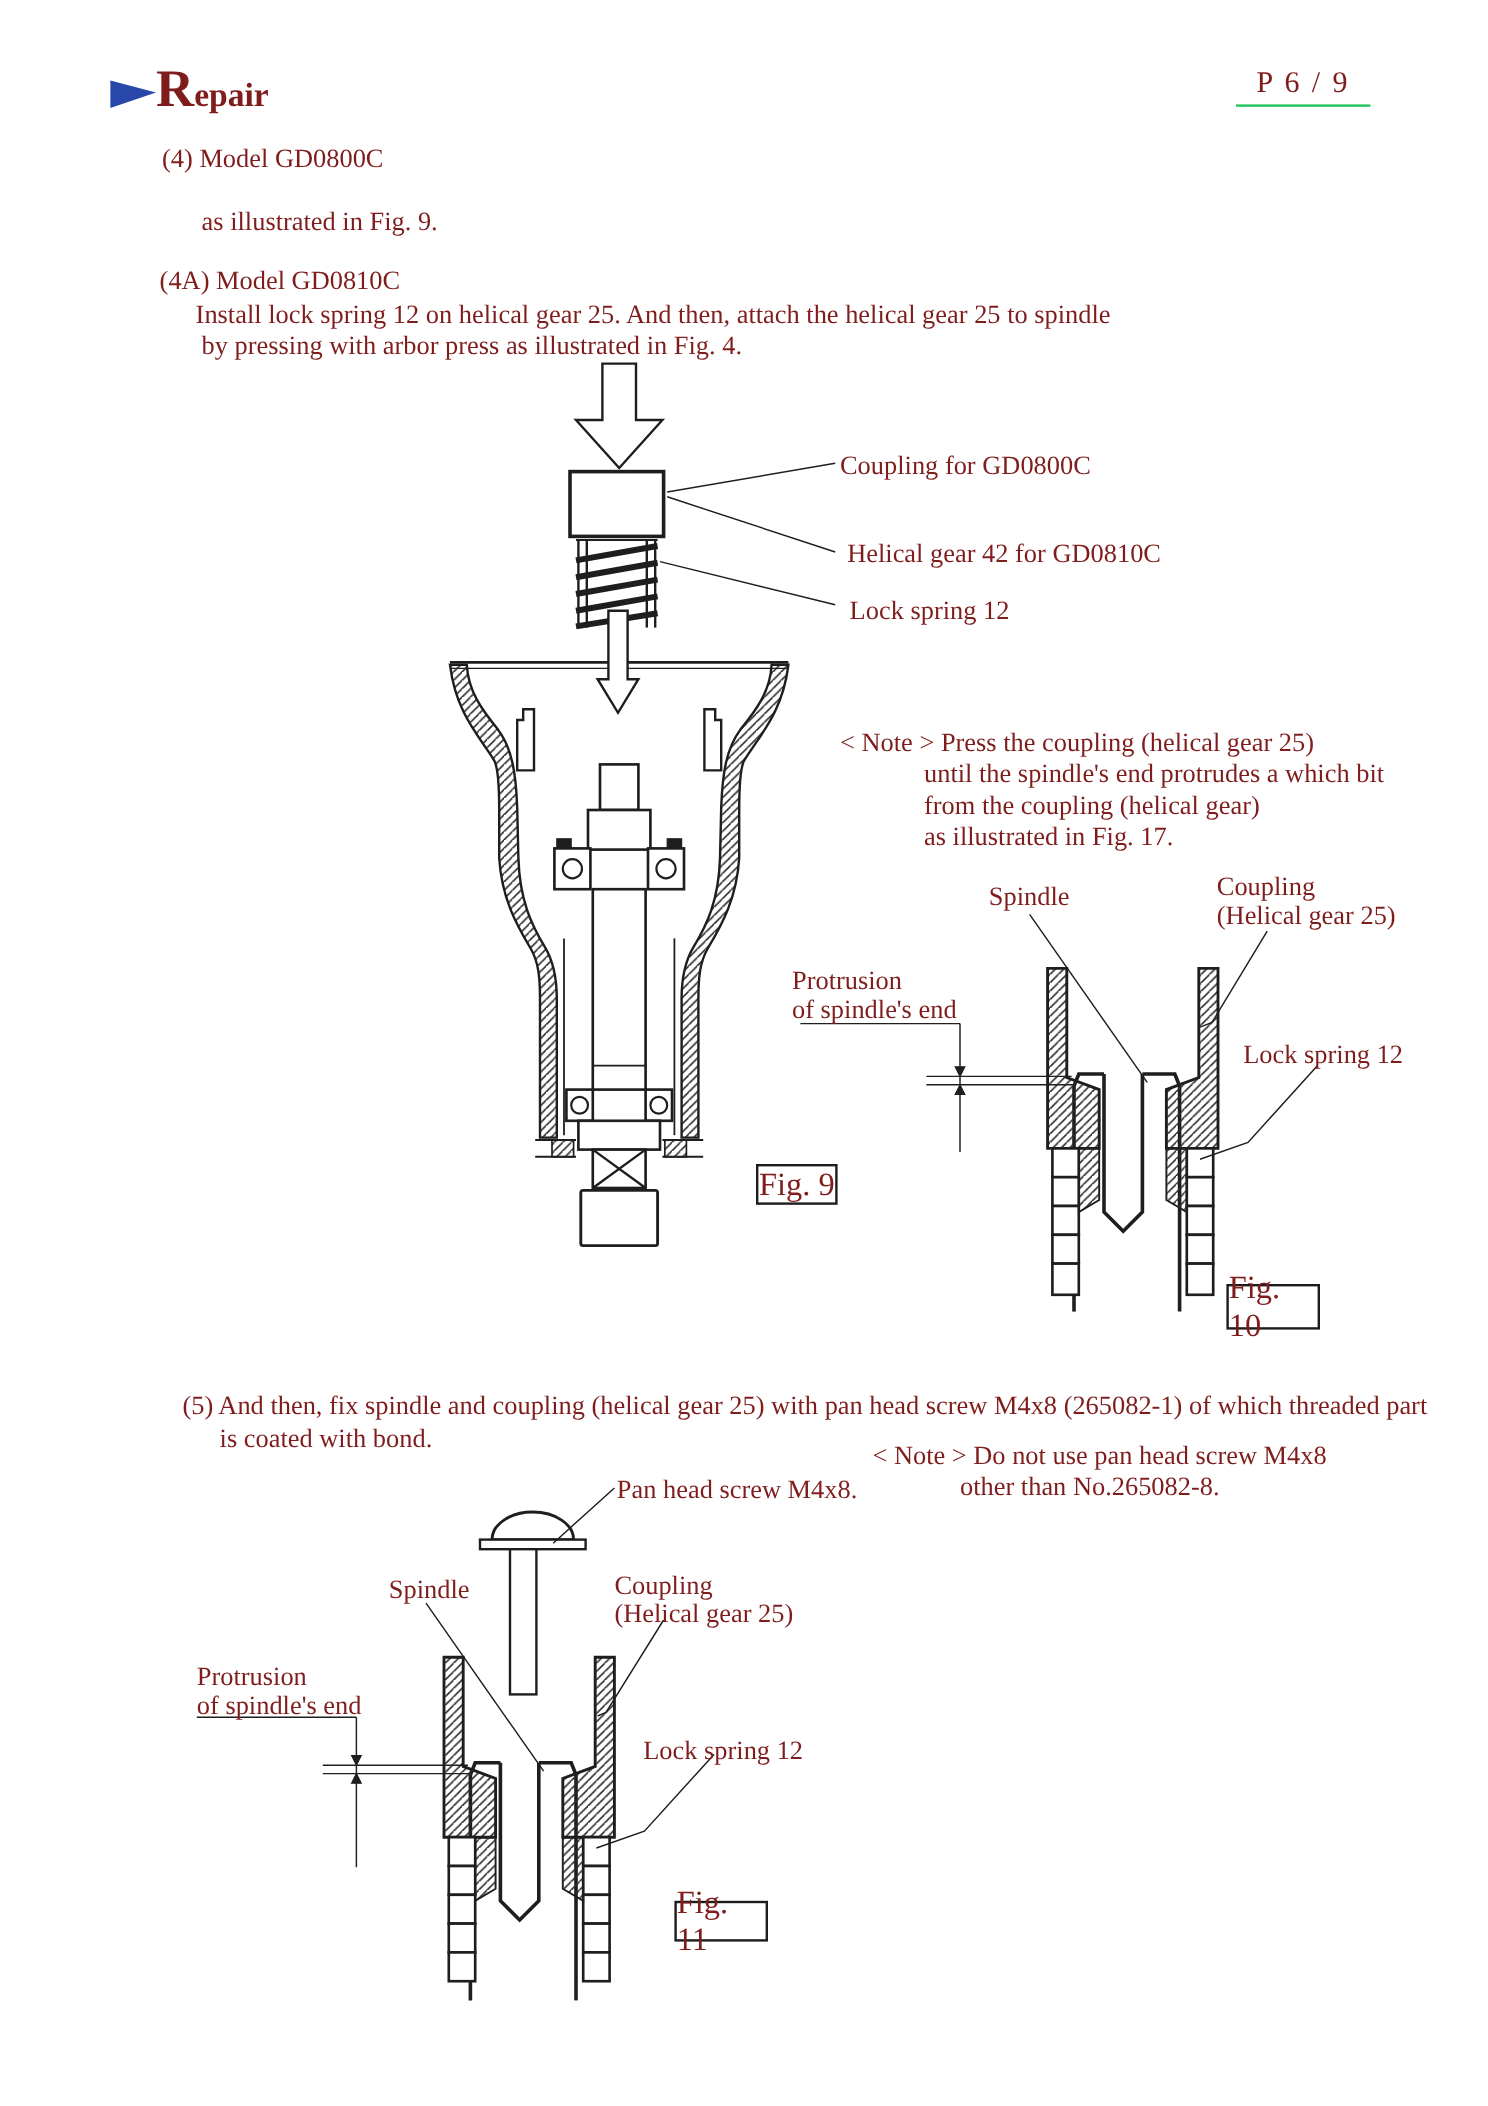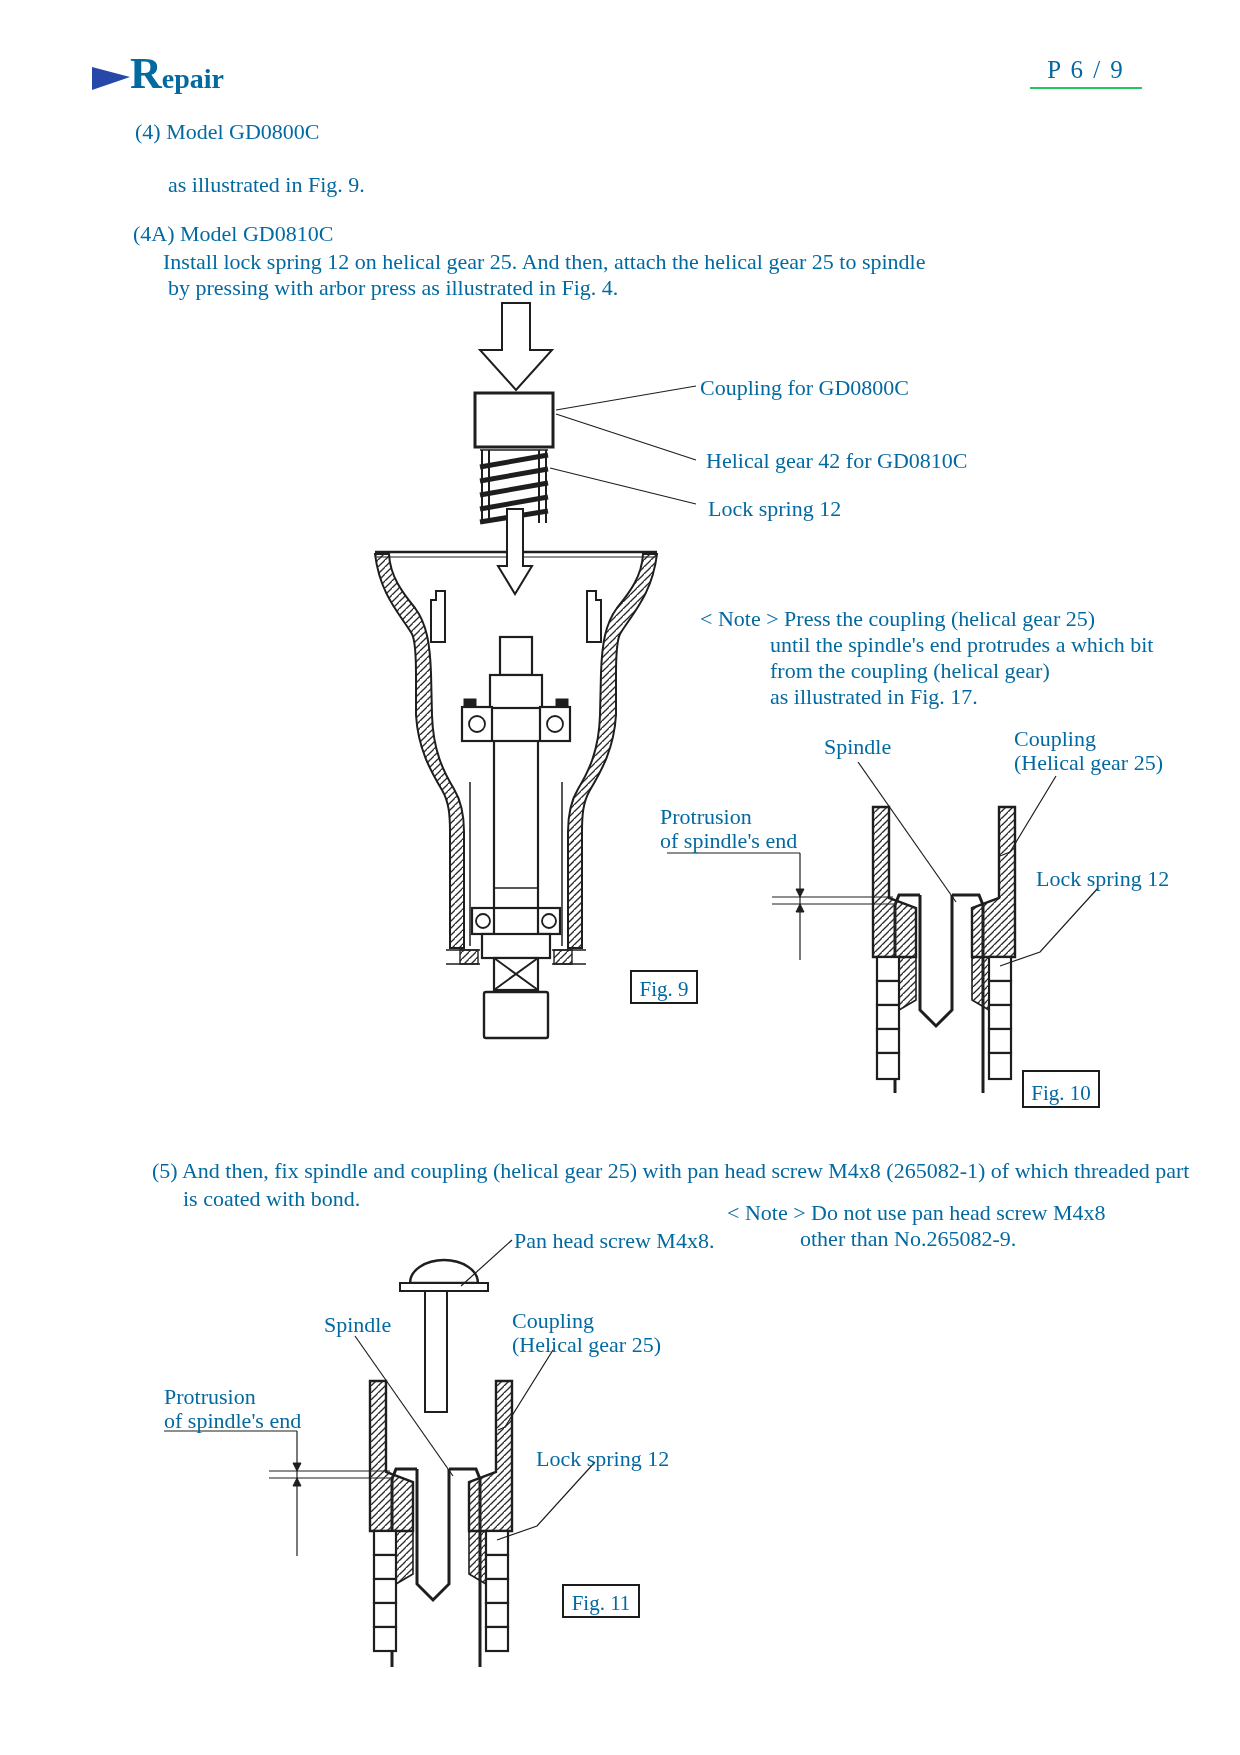--- a/index.html
+++ b/index.html
@@ -1,34 +1,34 @@
 <!DOCTYPE html>
 <html><head>
 <meta charset="utf-8">
 <style>
   html,body{margin:0;padding:0;background:#e8e8e8;}
   .page{
     position:relative;width:1240px;height:1755px;background:#ffffff;
     margin:0 auto;overflow:hidden;
-    font-family:"Liberation Serif","DejaVu Serif",serif;color:#0369a1;
+    font-family:"Liberation Serif","DejaVu Serif",serif;color:#7f1d1d;
   }
   .art{position:absolute;left:0;top:0;}
   .t{position:absolute;white-space:nowrap;font-size:22px;line-height:25px;}
   .title{
     position:absolute;left:130px;top:52px;font-weight:700;font-size:28px;line-height:44px;
   }
   .title::first-letter{font-size:44px;}
   .pageno{
     position:absolute;left:1030px;top:56px;width:112px;text-align:center;
     font-size:25px;letter-spacing:2px;border-bottom:2px solid #22c55e;padding-bottom:3px;
   }
   .figbox{
     position:absolute;border:2px solid #1c1c1c;background:#fff;
-    display:flex;align-items:flex-end;justify-content:center;
-    font-size:21px;
+    display:flex;align-items:center;justify-content:center;
+    font-size:27px;
   }
 </style>
 </head>
 <body>
 
 <div class="page">
 
   <svg class="art" width="1240" height="1755" viewBox="0 0 1240 1755">
     <defs>
       <pattern id="hz" width="7" height="7" patternUnits="userSpaceOnUse">
@@ -239,21 +239,21 @@
       <span>Fig. 9</span>
     </div>
   <div class="figbox" style="left:1022px;top:1070px;width:74px;height:34px">
       <span>Fig. 10</span>
     </div>
 
   <div class="t" style="left:152px;top:1158px">(5) And then, fix spindle and coupling (helical gear 25) with pan head screw M4x8 (265082-1) of which threaded part</div>
   <div class="t" style="left:183px;top:1186px">is coated with bond.</div>
 
   <div class="t" style="left:727px;top:1200px">&lt; Note &gt; Do not use pan head screw M4x8</div>
-  <div class="t" style="left:800px;top:1226px">other than No.265082-9.</div>
+  <div class="t" style="left:800px;top:1226px">other than No.265082-8.</div>
 
   <div class="t" style="left:514px;top:1228px">Pan head screw M4x8.</div>
   <div class="t" style="left:324px;top:1312px">Spindle</div>
   <div class="t" style="left:512px;top:1308px">Coupling</div>
   <div class="t" style="left:512px;top:1332px">(Helical gear 25)</div>
   <div class="t" style="left:164px;top:1384px">Protrusion</div>
   <div class="t" style="left:164px;top:1408px">of spindle's end</div>
   <div class="t" style="left:536px;top:1446px">Lock spring 12</div>
 
   <div class="figbox" style="left:562px;top:1584px;width:74px;height:30px">

